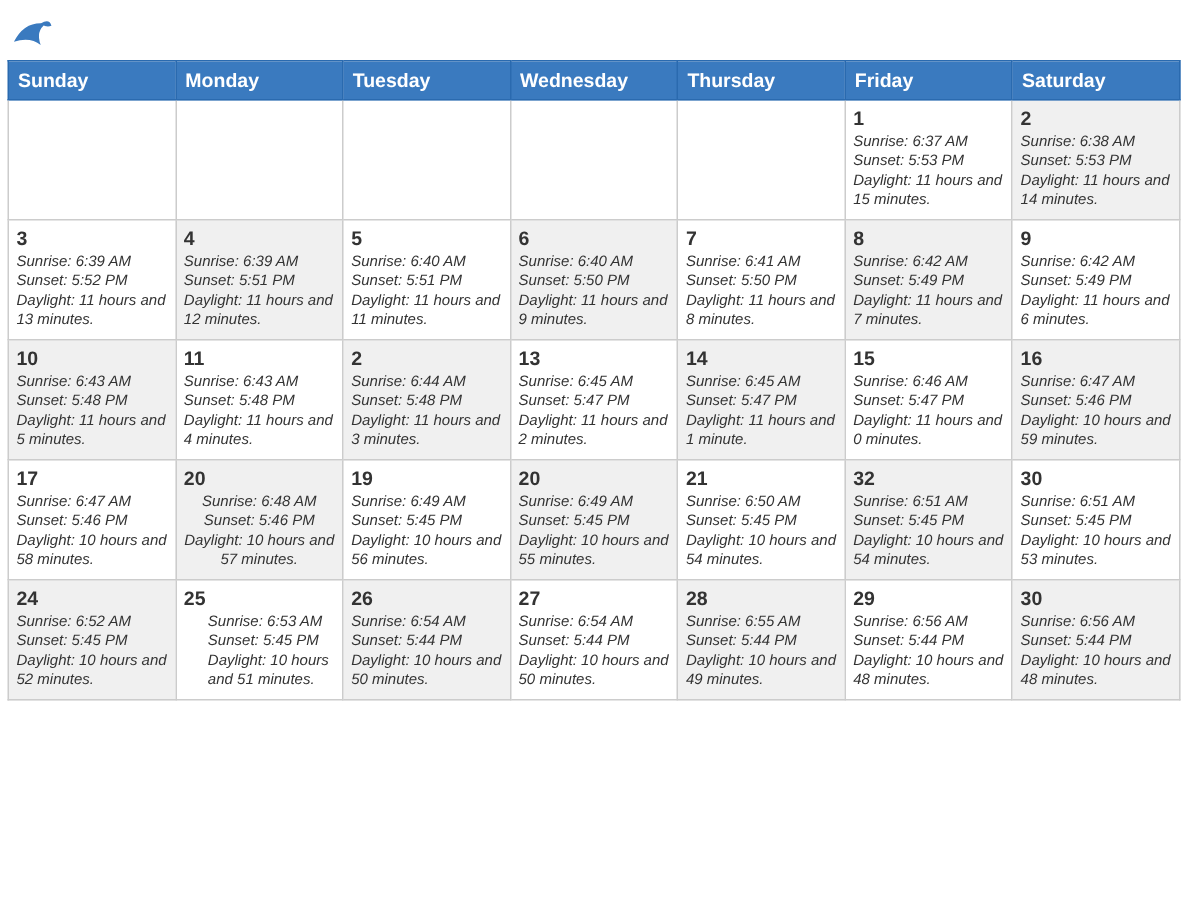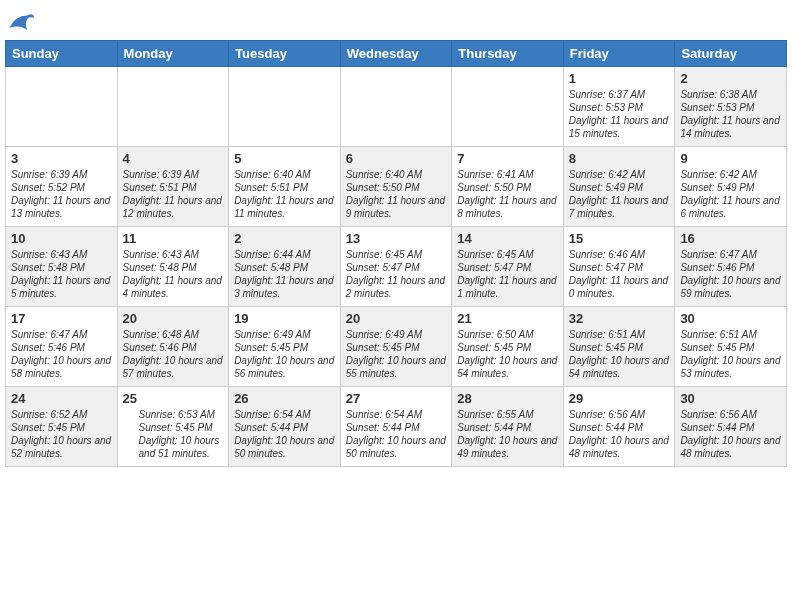--- a/index.html
+++ b/index.html
@@ -187,21 +187,21 @@
         </tr>
         <tr>
           <td class="white">
             <div class="day-num">17</div>
             <div class="day-info" style="white-space: pre-line;">Sunrise: 6:47 AM
 Sunset: 5:46 PM
 Daylight: 10 hours and 58 minutes.</div>
           </td>
           <td class="shaded">
             <div class="day-num">20</div>
-            <div class="day-info" style="white-space: pre-line;">Sunrise: 6:48 AM
+            <div class="day-info" style="white-space: pre-line; text-align: center;">Sunrise: 6:48 AM
 Sunset: 5:46 PM
 Daylight: 10 hours and 57 minutes.</div>
           </td>
           <td class="white">
             <div class="day-num">19</div>
             <div class="day-info" style="white-space: pre-line;">Sunrise: 6:49 AM
 Sunset: 5:45 PM
 Daylight: 10 hours and 56 minutes.</div>
           </td>
           <td class="shaded">

